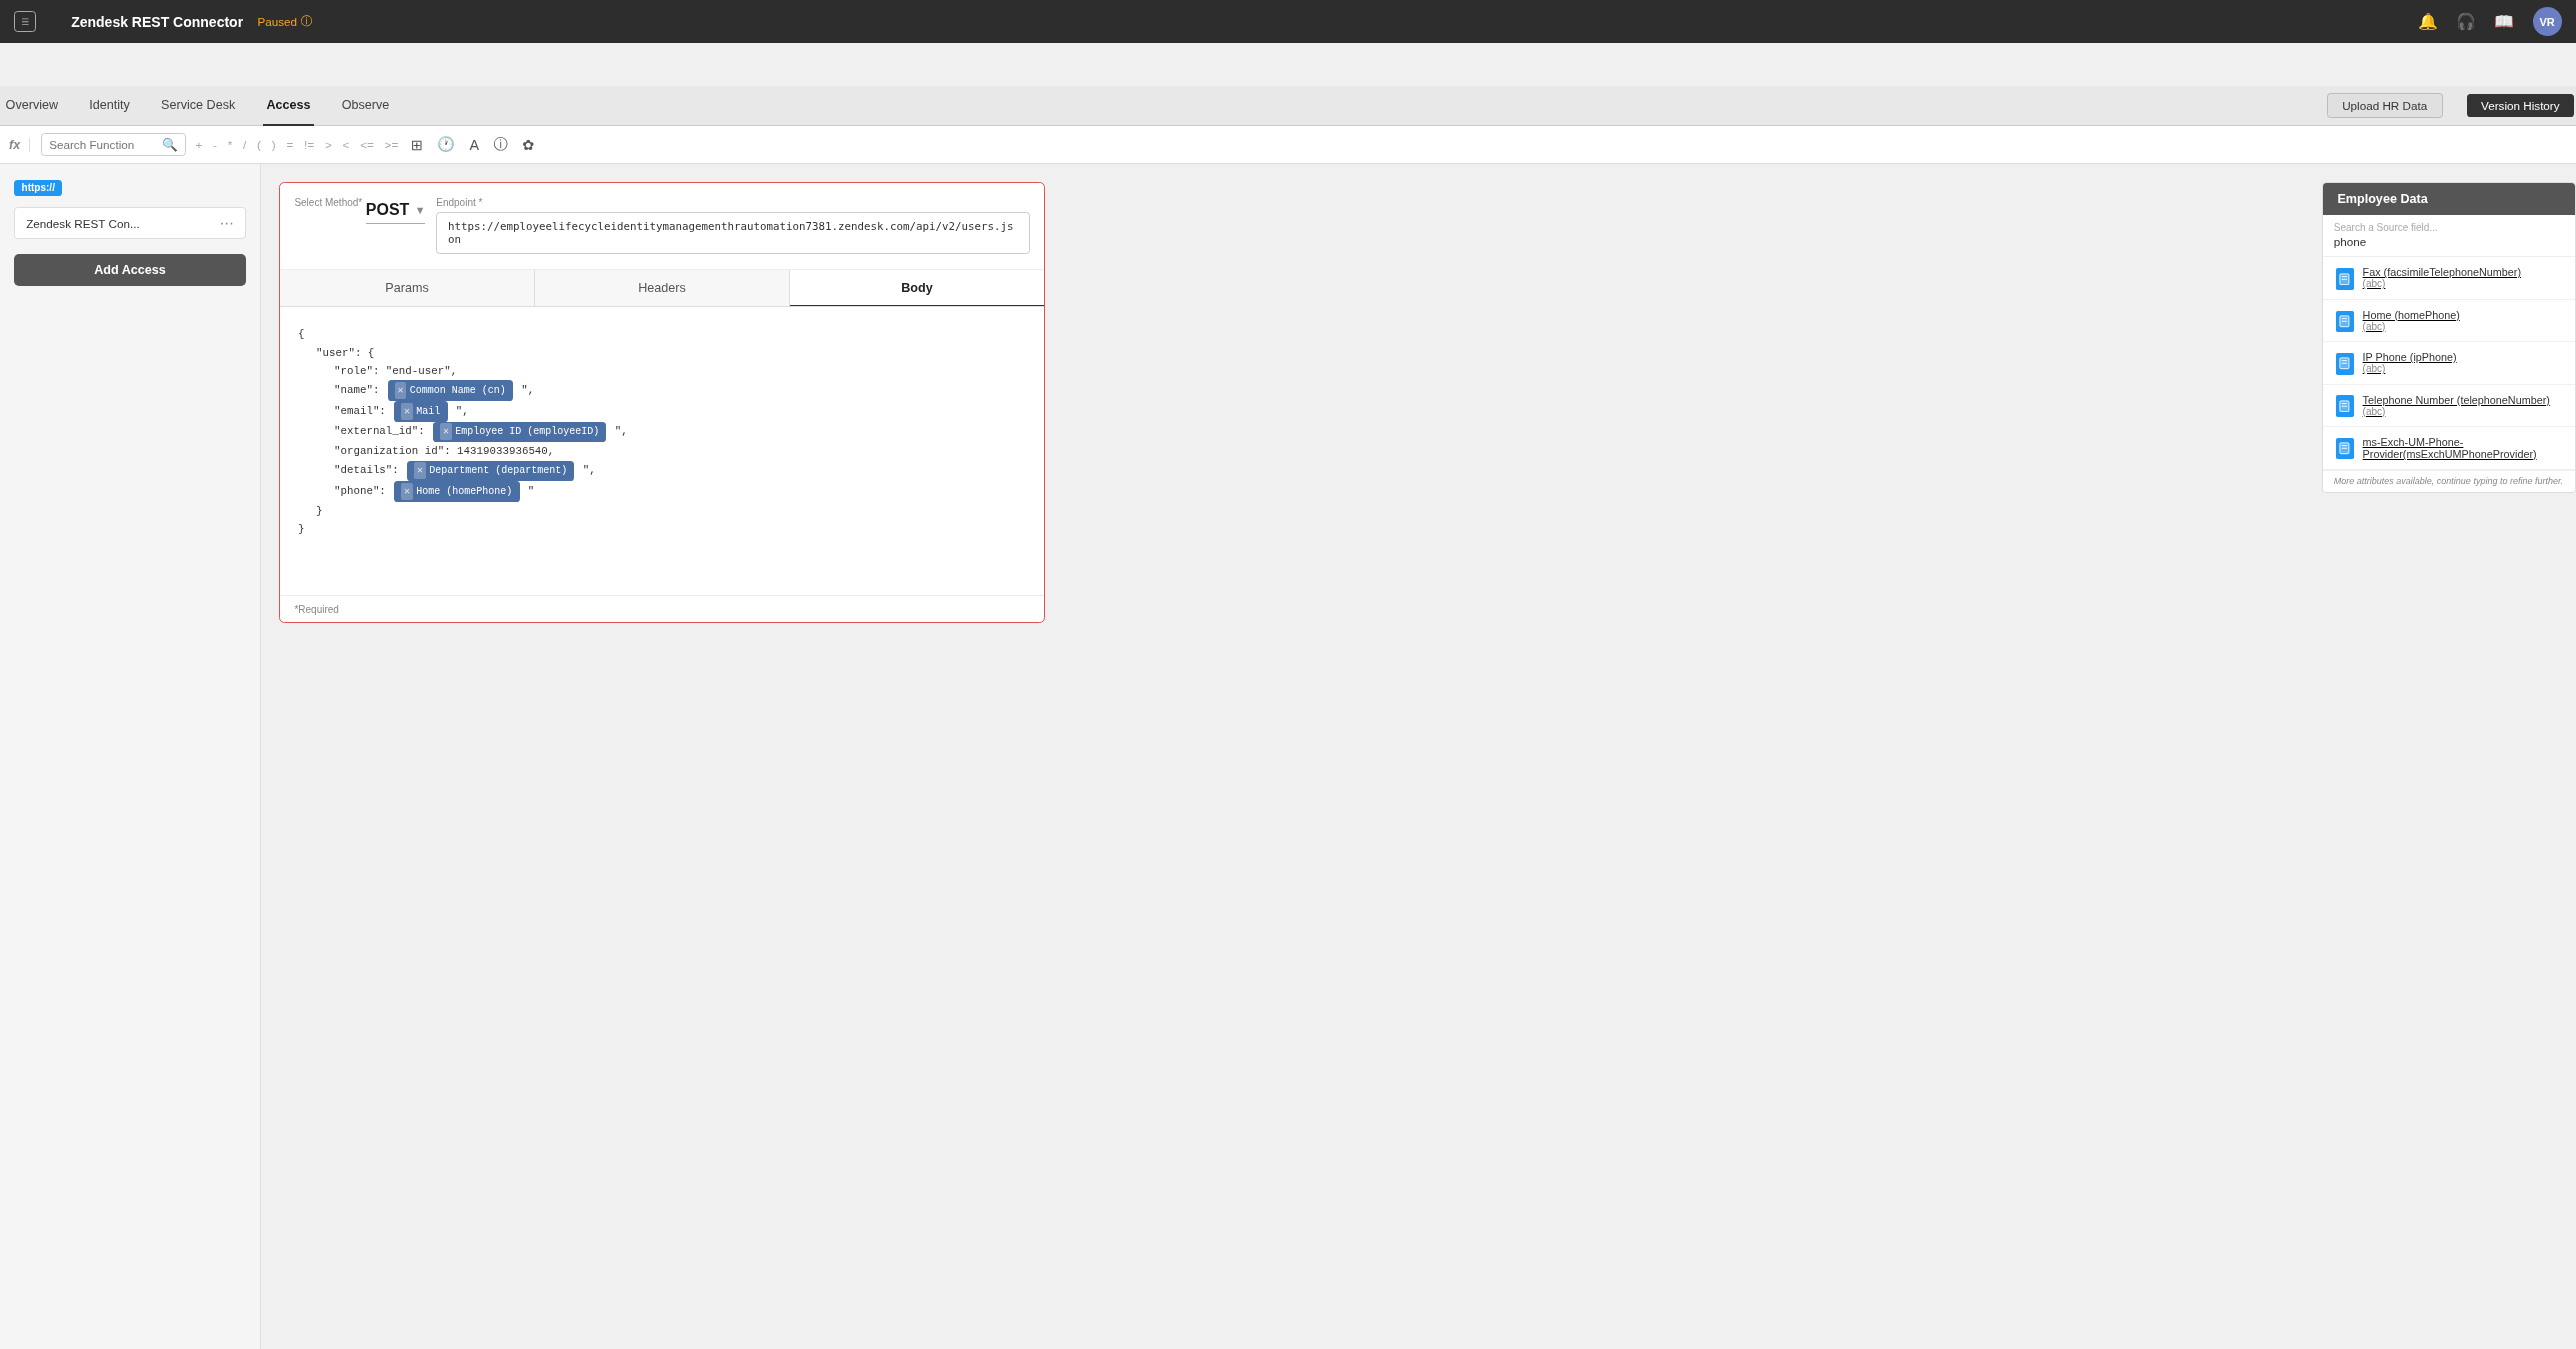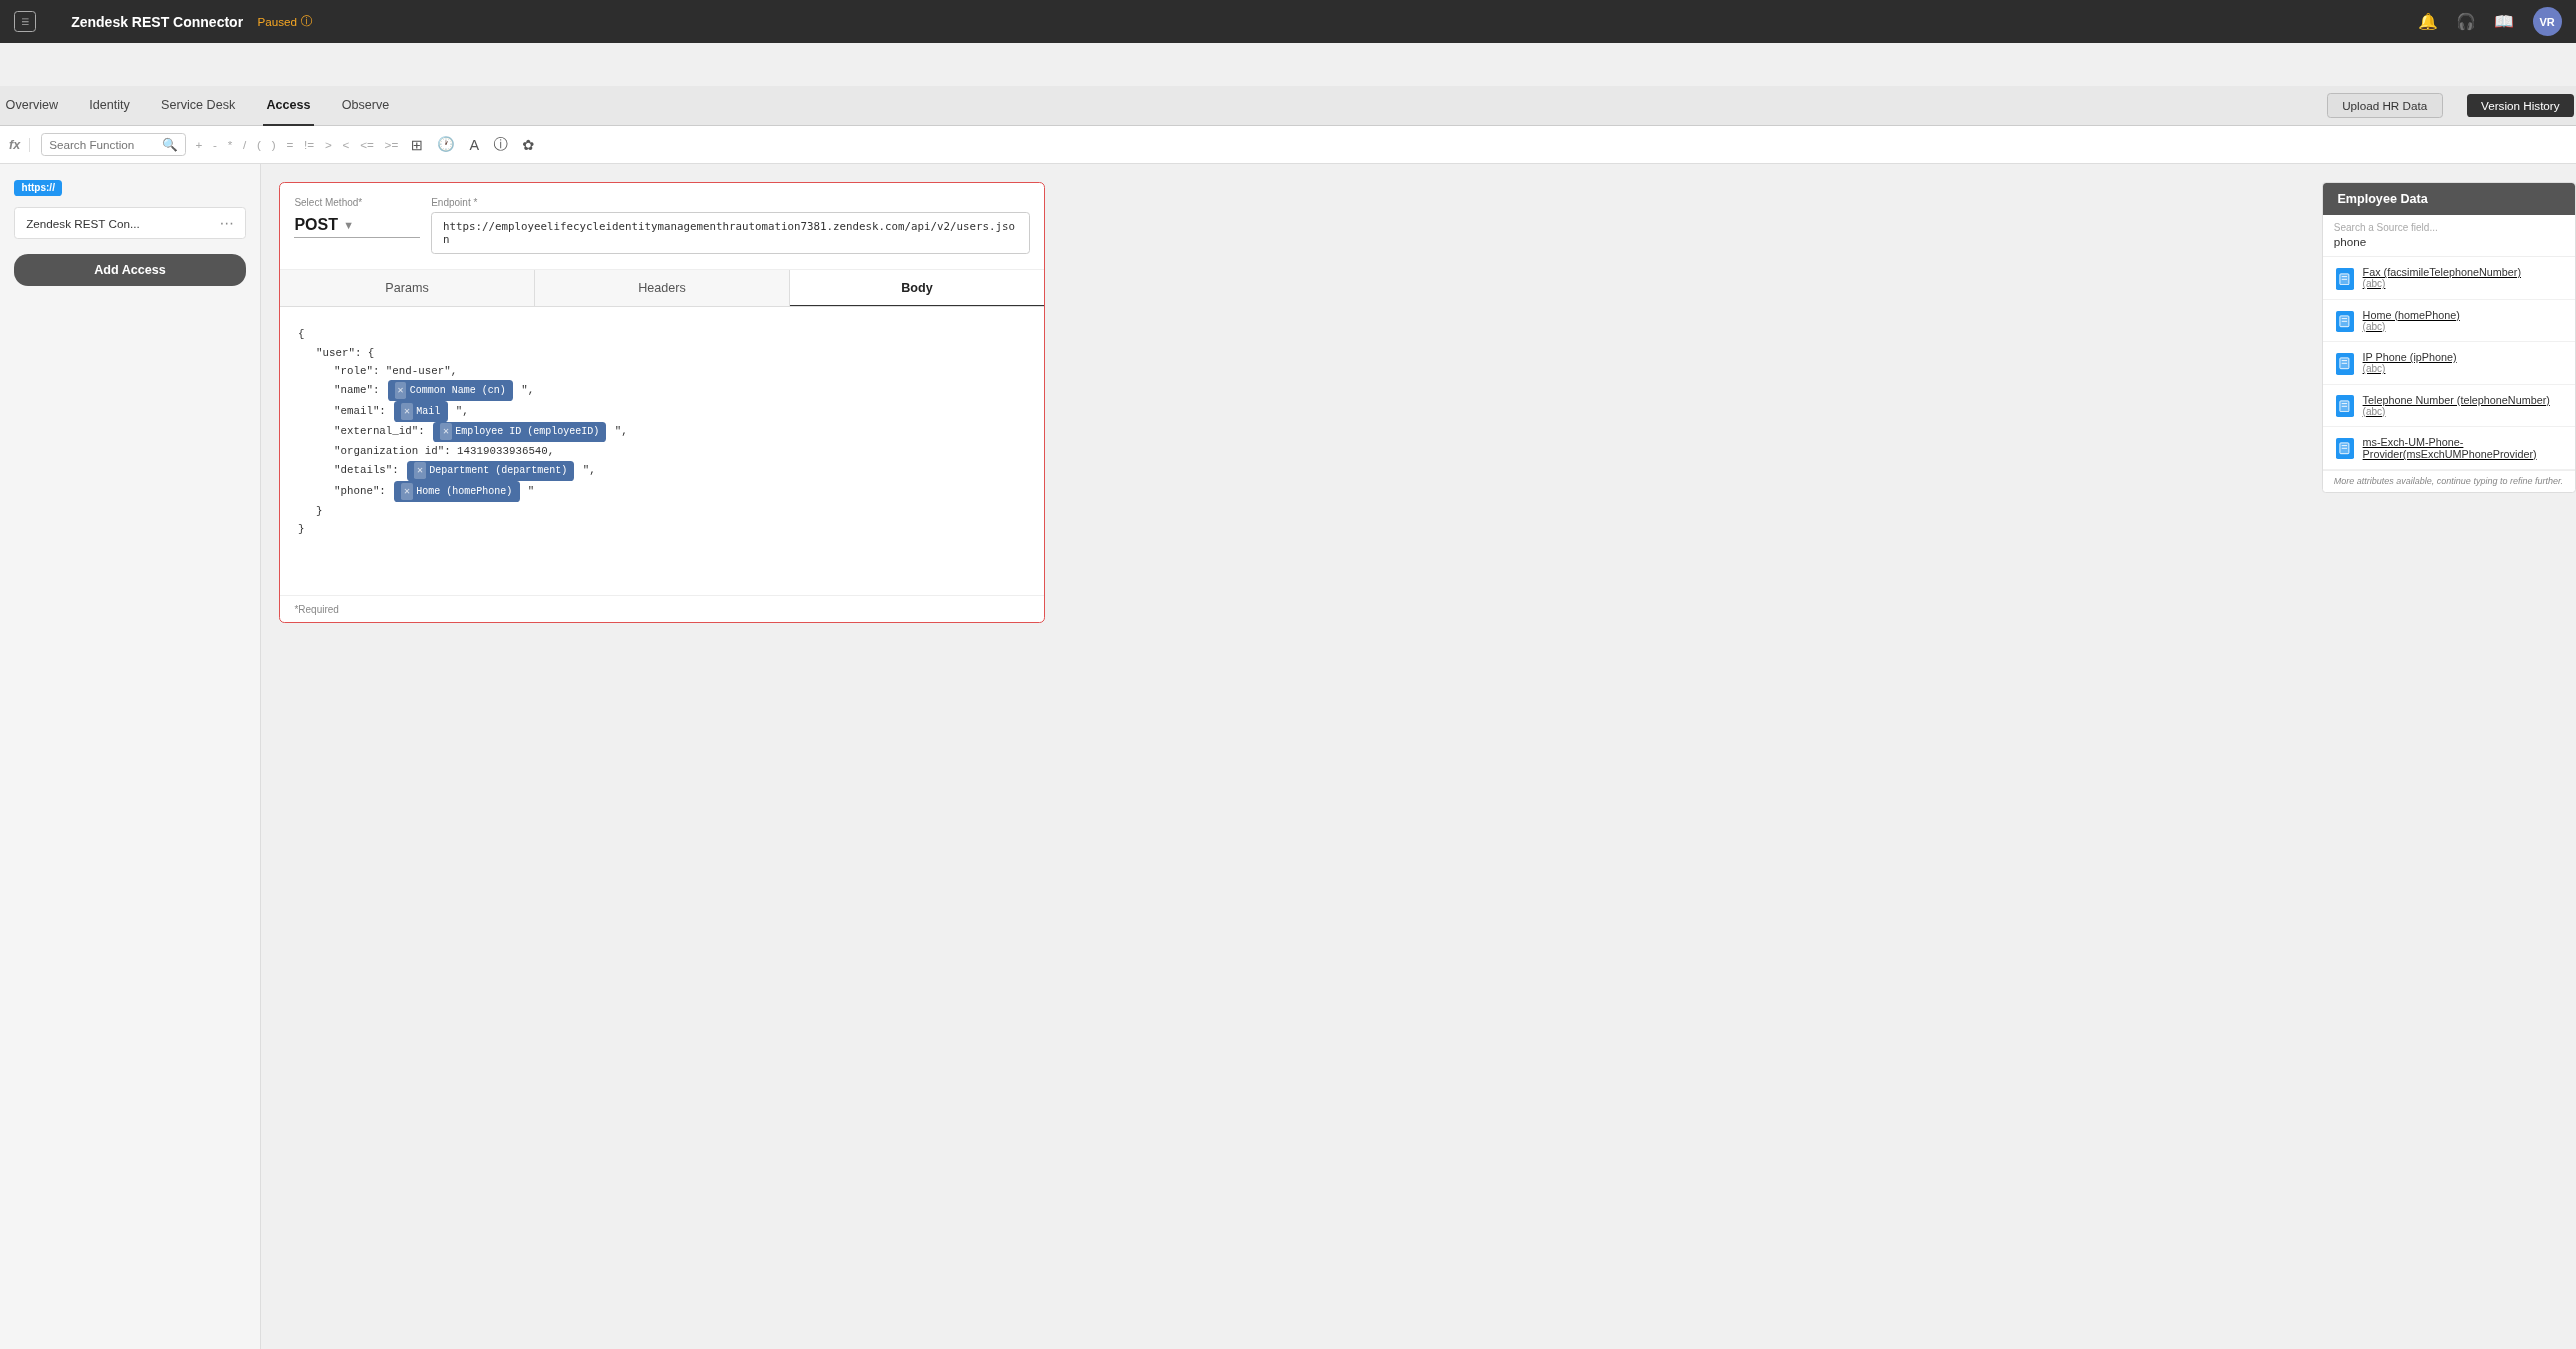--- a/index.html
+++ b/index.html
@@ -76,39 +76,39 @@
       padding: 2.7px 7.2px; font-size: 10px; font-weight: 600; margin-bottom: 10.8px;
     }
     .sidebar-connection {
       display: flex; align-items: center; justify-content: space-between;
       padding: 7.2px 10.8px; background: #fff; border: 0.9px solid #ddd;
       border-radius: 3.6px; margin-bottom: 14.4px;
     }
     .sidebar-connection-name { font-size: 11.7px; color: #333; }
     .sidebar-connection-dots { color: #888; font-size: 14.4px; cursor: pointer; }
     .btn-add-access {
-      width: 100%; background: #555; border: none; border-radius: 14px;
+      width: 100%; background: #555; border: none; border-radius: 5px;
       padding: 9px; font-size: 12.6px; color: #fff; cursor: pointer; font-weight: 600;
     }
 
     
     .content-area { flex: 1; padding: 18px; overflow: auto; }
 
     
     .form-panel {
       border: 1.8px solid #e05252; border-radius: 5.4px;
       background: #fff; max-width: 766px;
     }
 
     
     .method-endpoint-row {
       display: flex; align-items: flex-start; padding: 14.4px; gap: 10.8px;
       border-bottom: 0.9px solid #eee;
     }
-    .method-group { display: flex; flex-direction: column; gap: 3.6px; min-width: 126px; }
+    .method-group { display: flex; gap: 3.6px; min-width: 126px; }
     .field-label { font-size: 10px; color: #888; }
     .method-select {
       display: flex; align-items: center; gap: 5.4px; border-bottom: 1.8px solid #aaa;
       padding: 3.6px 0; cursor: pointer;
     }
     .method-select-value { font-size: 16px; font-weight: 700; color: #1a1a1a; }
     .method-select-arrow { color: #888; font-size: 10.8px; }
     .endpoint-group { flex: 1; display: flex; flex-direction: column; gap: 3.6px; }
     .endpoint-input {
       border: 0.9px solid #ccc; border-radius: 3.6px; padding: 7.2px 10.8px;

